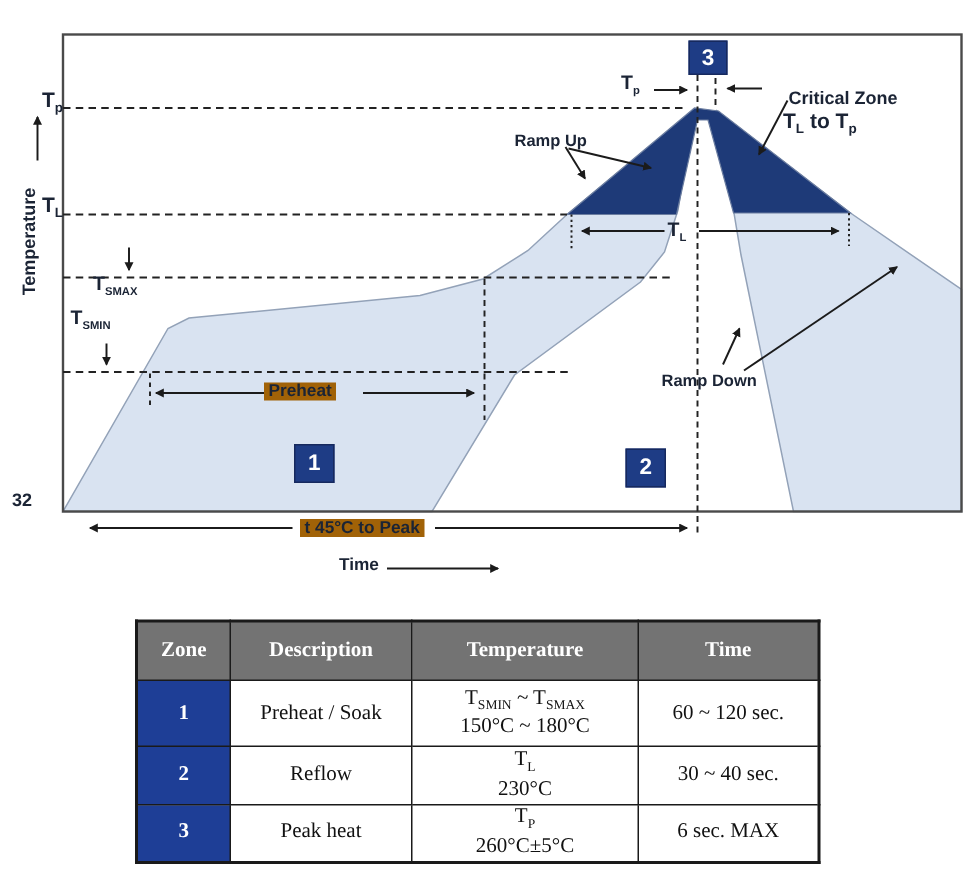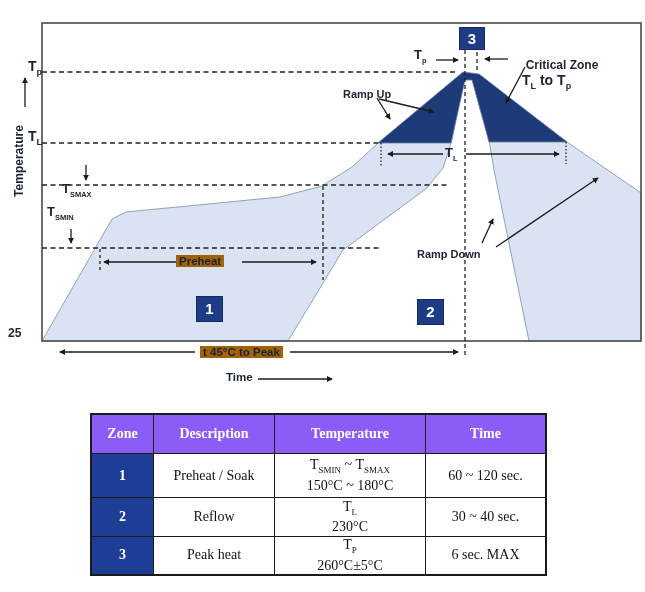--- a/index.html
+++ b/index.html
@@ -17,21 +17,21 @@
          font-size:15px;font-weight:bold;border:1px solid #16295e;box-sizing:border-box;}
   .onwhite{background:#a16207;padding:0 3px;}
   .cz2{font-size:14px;}
   .cz2 sub{font-size:9px;}
   
   .ztable{position:absolute;left:90px;top:413px;border-collapse:collapse;
           font-family:"Liberation Serif",serif;color:#111;}
   .ztable td{border:1px solid #1a1a1a;text-align:center;vertical-align:middle;
              font-size:14px;padding:0;}
   .ztable{border:2px solid #1a1a1a;}
-  .ztable .hd{background:#8b5cf6;color:#fff;font-weight:bold;height:38px;font-size:14px;}
+  .ztable .hd{background:#737373;color:#fff;font-weight:bold;height:38px;font-size:14px;}
   .ztable .zc{background:#1e3e96;color:#fff;font-weight:bold;width:61px;font-size:14px;}
   .c-desc{width:120px;}
   .c-temp{width:150px;line-height:16px;}
   .c-time{width:119px;}
   .r1{height:44px;} .r2{height:39px;} .r3{height:38px;}
   .ztable sub{font-size:9px;}
 </style>
 </head>
 <body>
 
@@ -84,29 +84,29 @@
         <line x1="525" y1="67" x2="506" y2="103" marker-end="url(#ah)"></line>
       </g>
     </svg>
 
     <div class="ylabel">Temperature</div>
 
     <div class="lbl axis-t" style="left:22px;top:58px;width:20px;text-align:right;"><span>T</span><sub>p</sub></div>
     <div class="lbl axis-t" style="left:22px;top:128px;width:20px;text-align:right;"><span>T</span><sub>L</sub></div>
     <div class="lbl" style="left:62px;top:144px;font-size:13px;margin-top:37px;"><span>T</span><sub>SMAX</sub></div>
     <div class="lbl" style="left:47px;top:204px;font-size:13px;"><span>T</span><sub>SMIN</sub></div>
-    <div class="lbl" style="left:8px;top:326px;font-size:12px;">25</div>
+    <div class="lbl" style="left:8px;top:326px;font-size:12px;">32</div>
 
     <div class="lbl onwhite" style="left:176px;top:255px;font-size:11.5px;">Preheat</div>
     <div class="lbl onwhite" style="left:200px;top:346px;font-size:11.5px;">t 45°C to Peak</div>
     <div class="lbl" style="left:226px;top:371px;font-size:11.5px;">Time</div>
     <div class="lbl" style="left:445px;top:145px;font-size:13px;"><span>T</span><sub>L</sub></div>
     <div class="lbl" style="left:414px;top:47px;font-size:13px;"><span>T</span><sub>p</sub></div>
     <div class="lbl" style="left:323px;top:88px;font-size:11px;padding-left:20px;">Ramp Up</div>
-    <div class="lbl" style="left:417px;top:248px;font-size:11px;">Ramp Down</div>
+    <div class="lbl" style="left:441px;top:248px;font-size:11px;">Ramp Down</div>
     <div class="lbl" style="left:522px;top:58px;width:80px;text-align:center;font-size:12px;">Critical Zone</div>
     <div class="lbl cz2" style="left:522px;top:72px;width:80px;text-align:left;"><span>T</span><sub>L</sub><span> to </span><span>T</span><sub>p</sub></div>
 
     <div class="badge" style="left:196px;top:296px;width:27px;height:26px;line-height:24px;">1</div>
     <div class="badge" style="left:417px;top:299px;width:27px;height:26px;line-height:24px;">2</div>
     <div class="badge" style="left:459px;top:27px;width:26px;height:23px;line-height:21px;">3</div>
   </div>
 
   <table class="ztable">
     <tbody>

